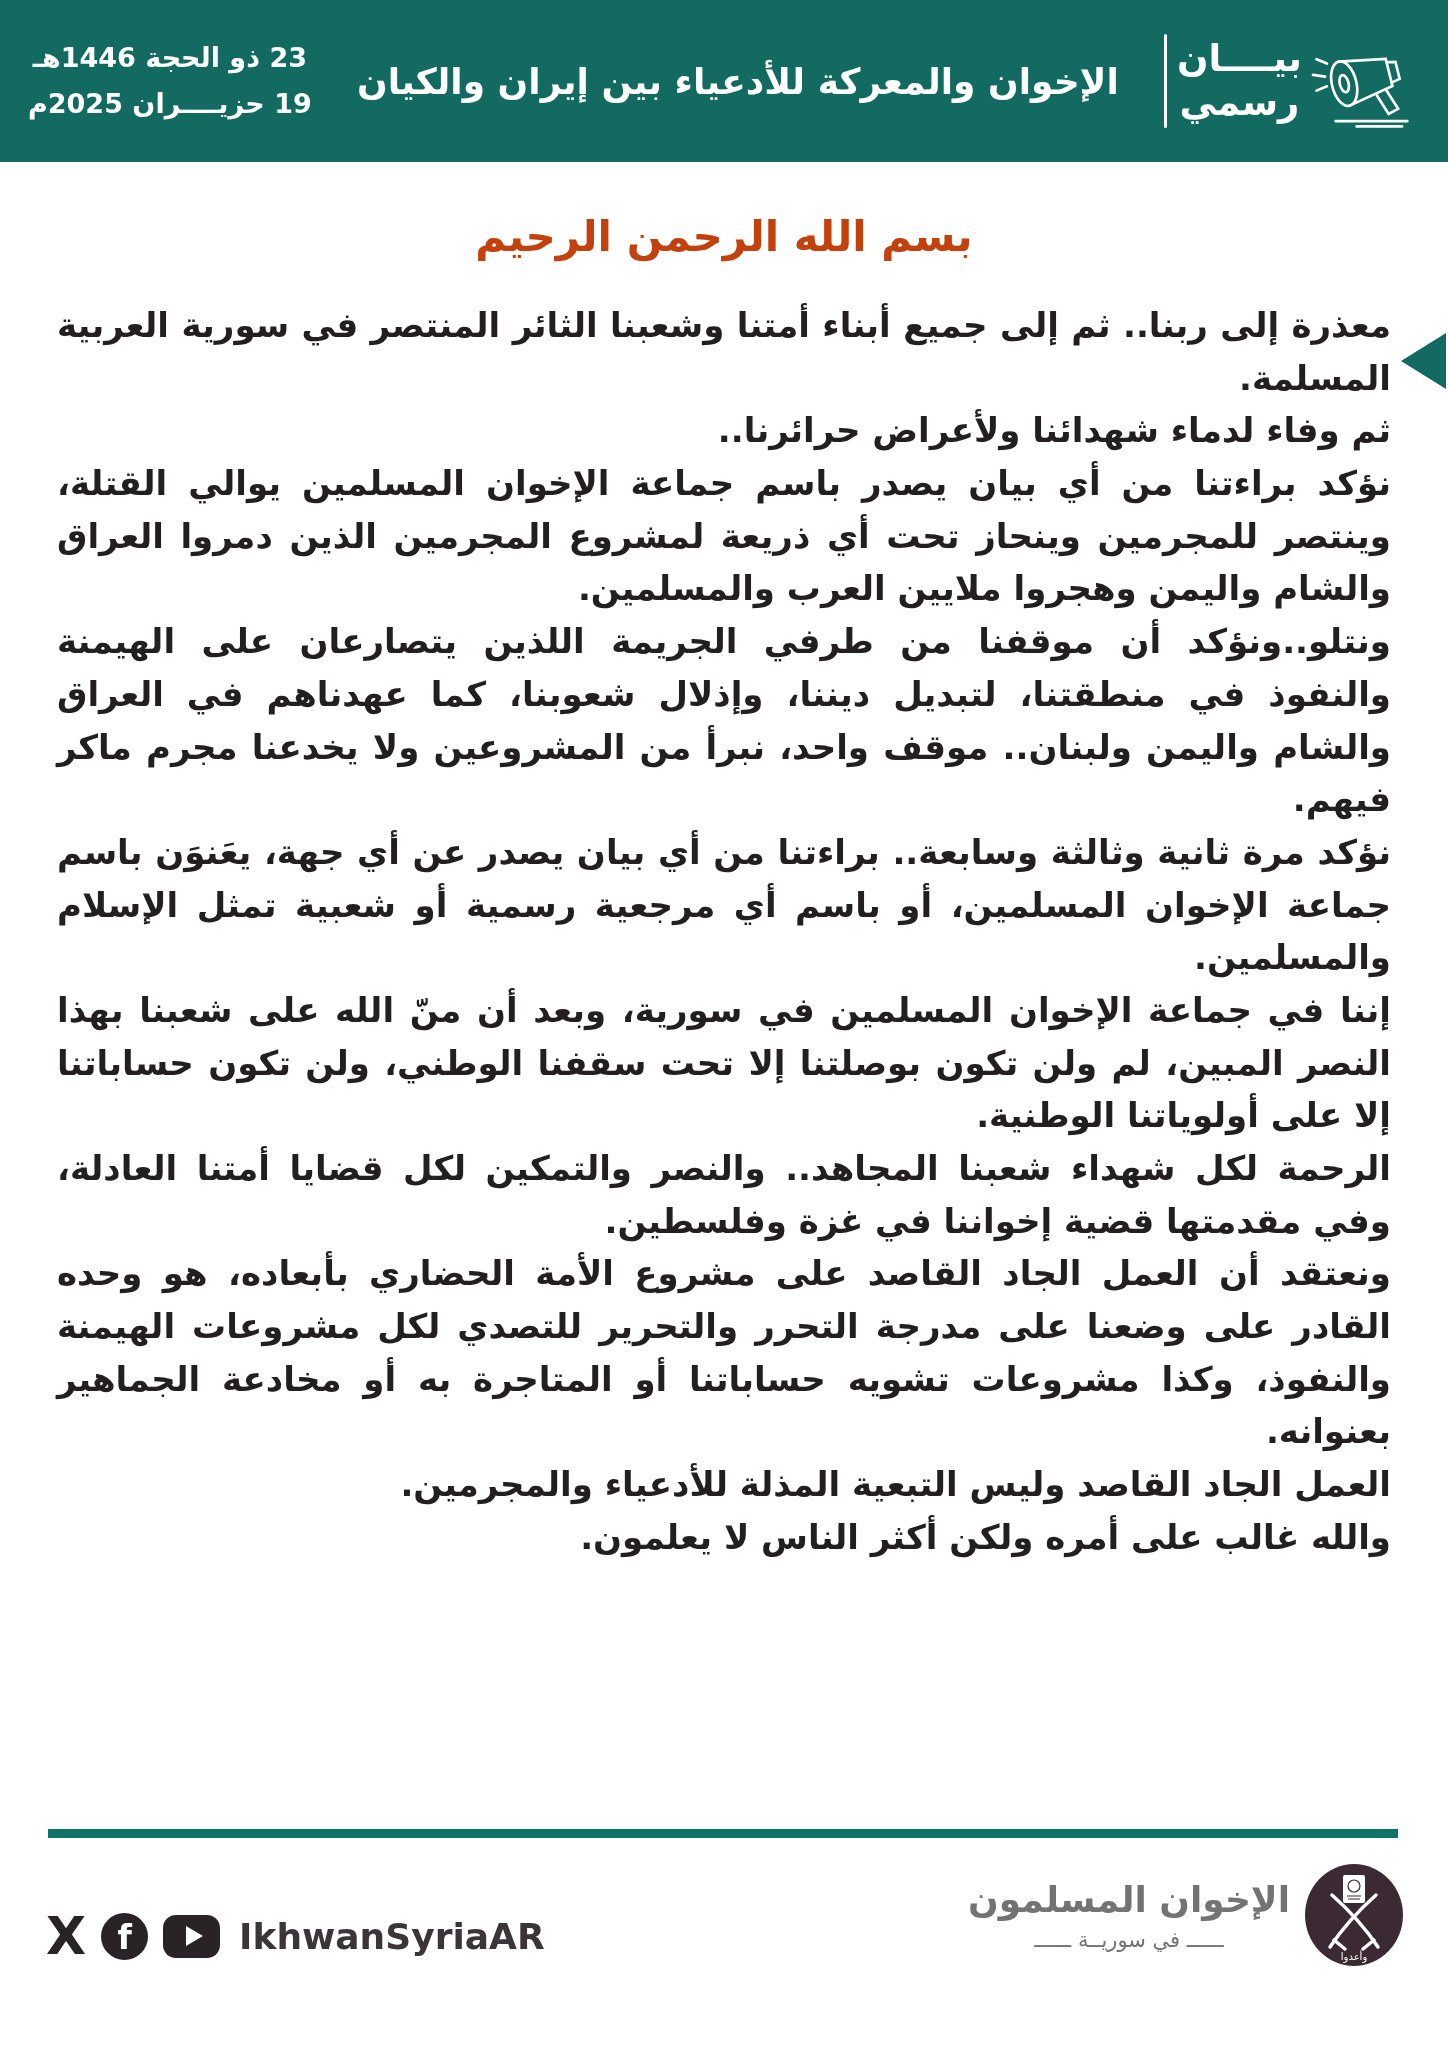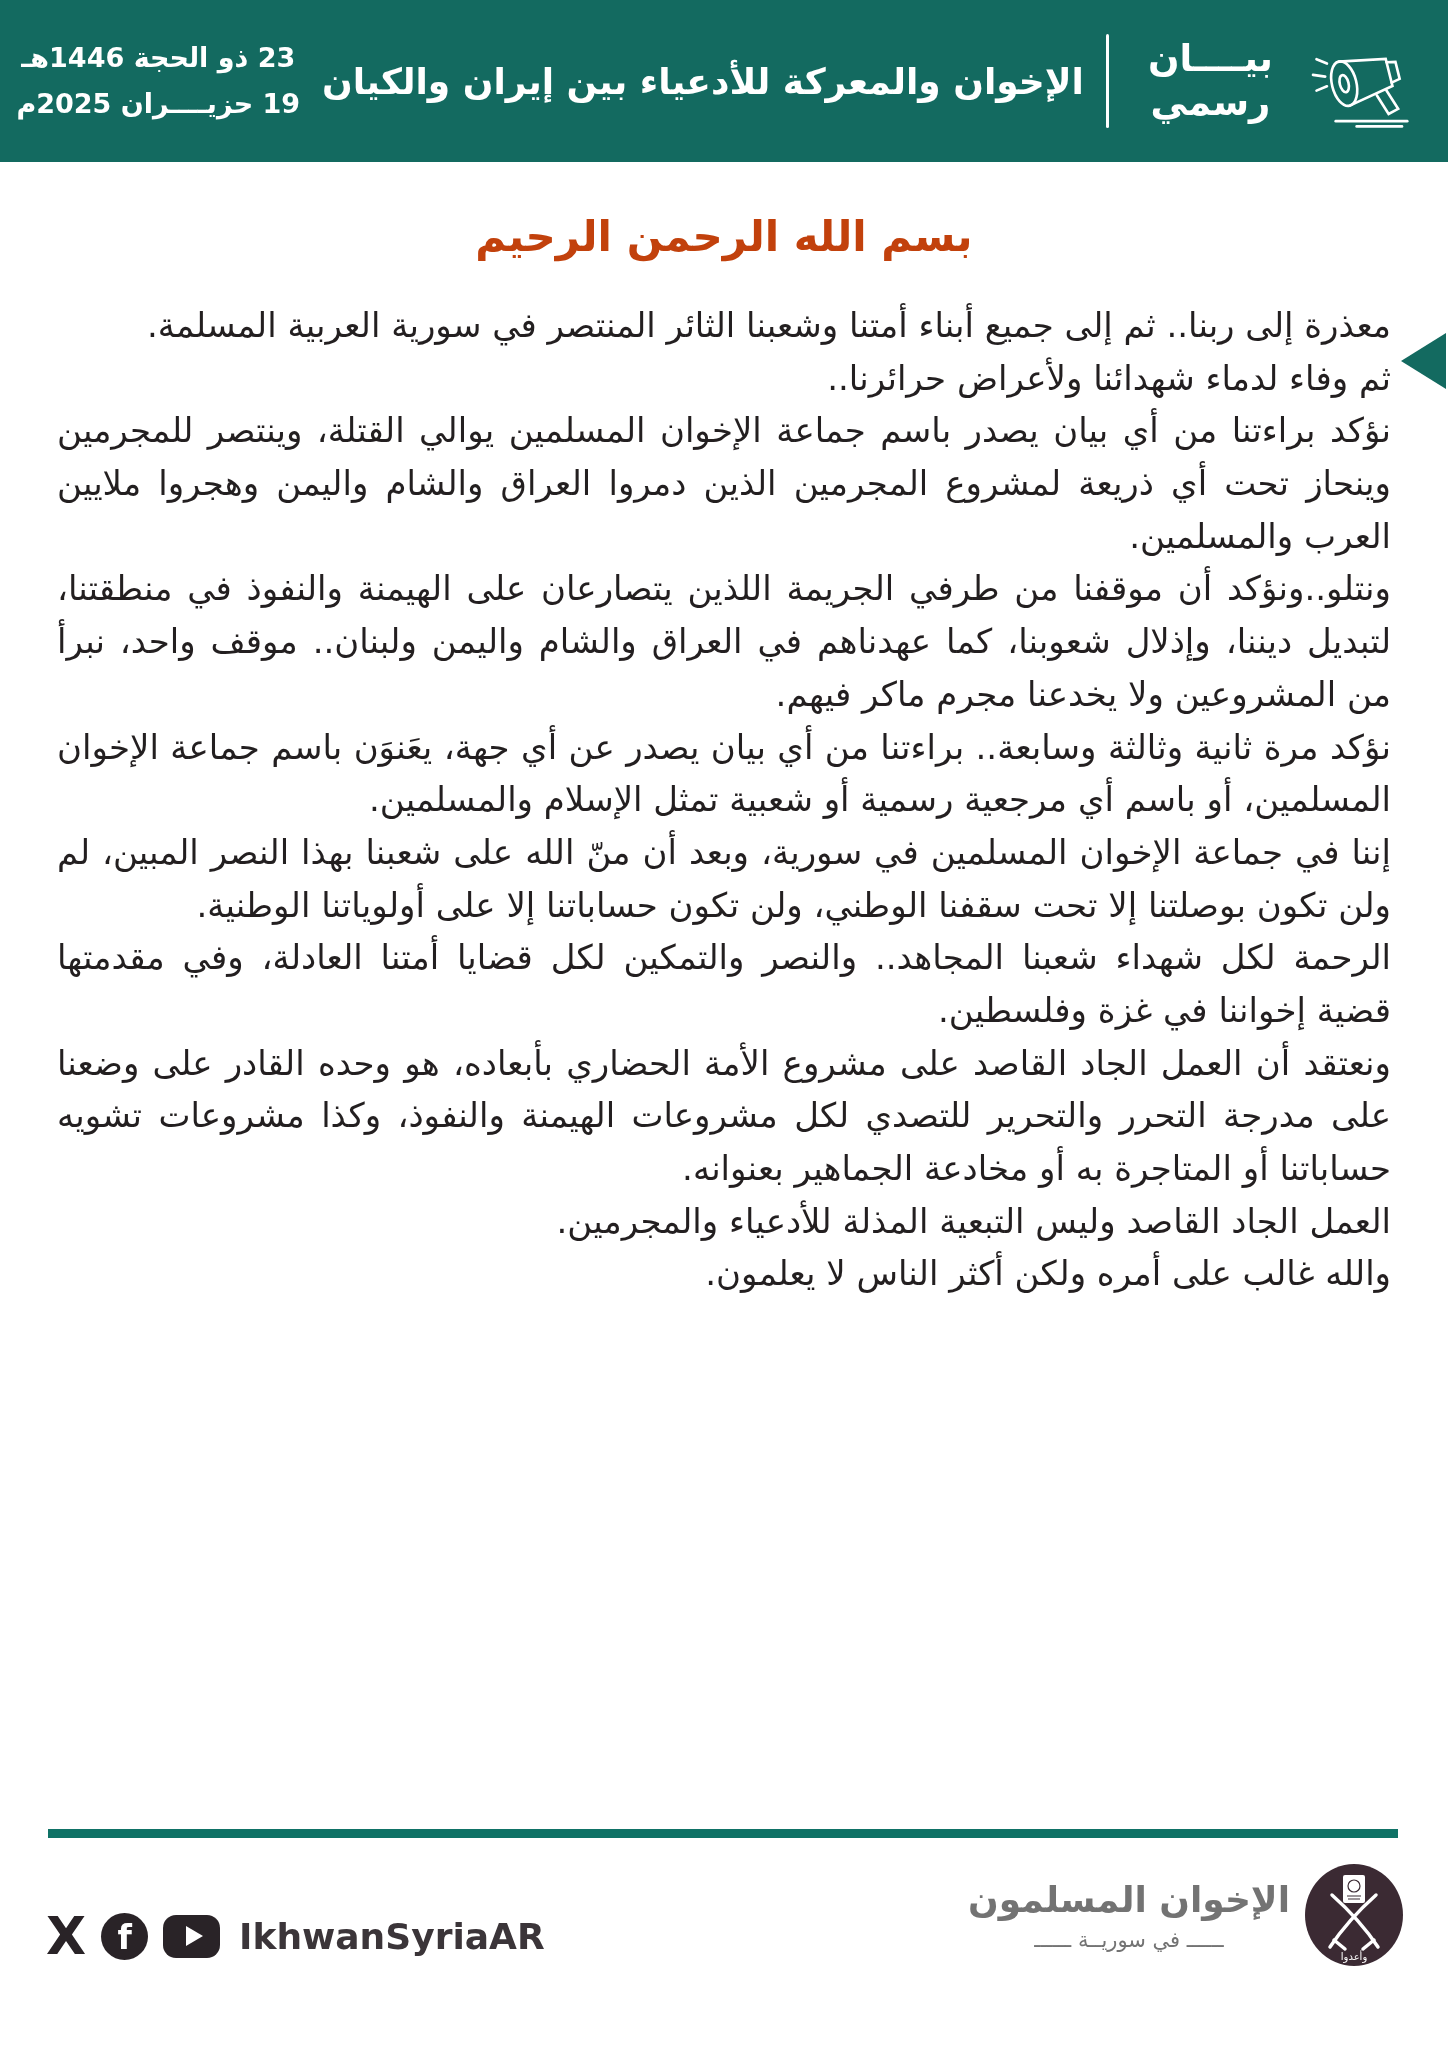--- a/index.html
+++ b/index.html
@@ -15,21 +15,21 @@
   .topbar{
     height:162px;
     background:#136a60;
     display:flex;
     align-items:center;
     padding:0 28px;
     box-sizing:border-box;
     gap:22px;
     color:#ffffff;
   }
-  .badge{display:flex;align-items:center;gap:29px;flex:0 0 auto;}
+  .badge{display:flex;align-items:center;gap:0;flex:0 0 auto;}
   .badge svg{display:block;}
   .badge-text{
     text-align:center;
     font-weight:bold;
     font-size:37px;
     line-height:1.2;
     white-space:nowrap;
   }
   .badge-divider{
     width:3px;height:94px;background:#ffffff;
@@ -62,21 +62,21 @@
     position:absolute;
     top:333px;right:2px;
     width:45px;height:56px;
     background:#136a60;
     clip-path:polygon(100% 0, 100% 100%, 0 50%);
   }
   .doc-body{
     margin:0 57px;
     color:#231f20;
     font-size:34px;
-    font-weight:normal;
+    font-weight:bold;
     line-height:1.55;
   }
   .doc-body p{
     margin:0;
     text-align:justify;
   }
   
   .footer-line{
     position:absolute;
     top:1829px;left:48px;right:50px;

